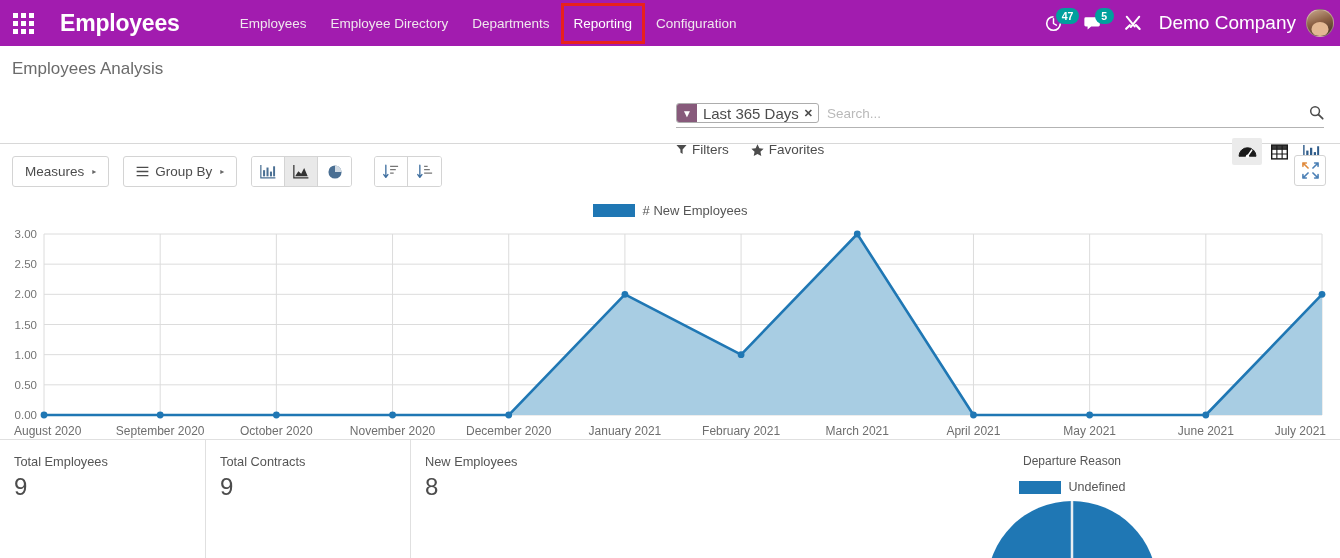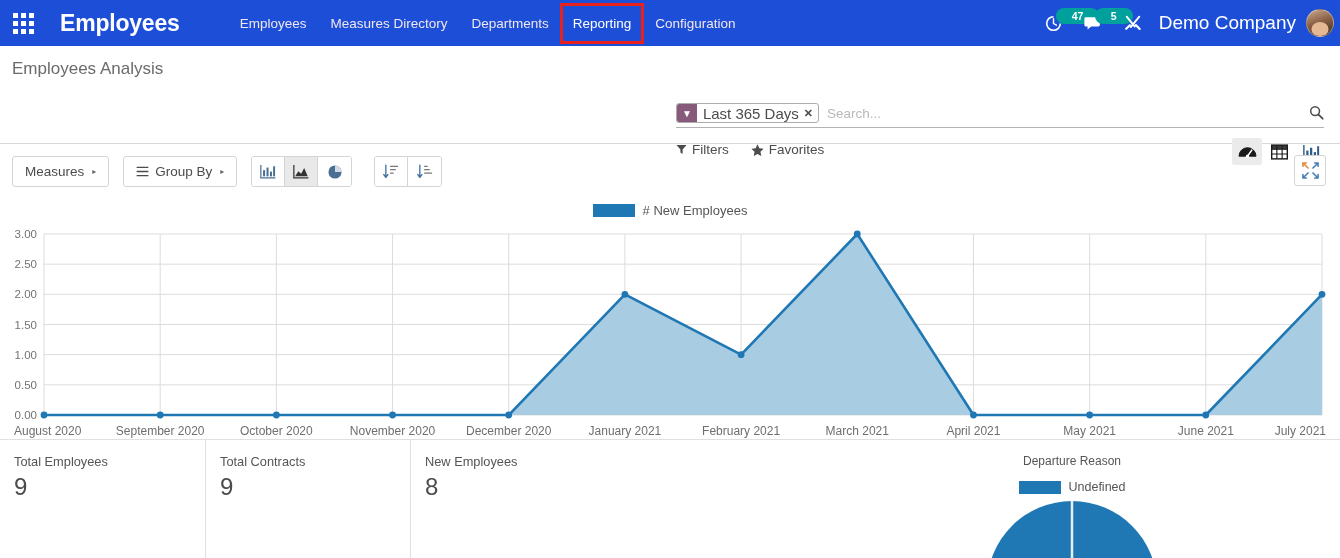--- a/index.html
+++ b/index.html
@@ -5,21 +5,21 @@
   * { box-sizing: border-box; margin: 0; padding: 0; }
   html, body {
     width: 1340px; height: 558px;
     font-family: "Liberation Sans", sans-serif;
     background: #ffffff; overflow: hidden;
     -webkit-font-smoothing: antialiased;
   }
 
   
   .navbar {
-    height: 46px; background: #1d4ed8;
+    height: 46px; background: #a21caf;
     display: flex; align-items: center; color: #fff;
     position: relative;
   }
   .apps-grid {
     width: 46px; height: 46px; display: flex;
     align-items: center; justify-content: center; cursor: pointer;
   }
   .apps-grid .g {
     display: grid; grid-template-columns: repeat(3, 5px);
     grid-template-rows: repeat(3, 5px); gap: 3px;
@@ -41,21 +41,21 @@
   .nav-right {
     position: absolute; right: 0; top: 0; height: 46px;
     display: flex; align-items: center; gap: 0px; padding-right: 6px;
   }
   .nav-icon {
     position: relative; padding: 0 11px; height: 46px;
     display: flex; align-items: center; cursor: pointer;
   }
   .badge {
     background: #00A09D; color: #fff; font-size: 10.5px;
-    font-weight: bold; border-radius: 9px; padding: 1px 16px;
+    font-weight: bold; border-radius: 9px; padding: 1px 6px;
     position: absolute; top: 8px; left: 22px; line-height: 14px;
     min-width: 19px; text-align: center;
   }
   .company-name { font-size: 19px; padding: 0 10px 0 6px; cursor: pointer; white-space: nowrap;}
   .avatar {
     width: 28px; height: 28px; border-radius: 50%;
     background: linear-gradient(160deg,#caa98e 0%, #8d6246 45%, #3b2a20 100%);
     border: 1px solid rgba(255,255,255,.35); cursor: pointer;
     overflow: hidden; position: relative; flex: 0 0 auto;
   }
@@ -199,21 +199,21 @@
         <i></i>
         <i></i>
         <i></i>
         <i></i>
         <i></i>
     </span>
   </div>
   <div class="brand">Employees</div>
   <nav class="navlinks">
     <a>Employees</a>
-    <a>Measures Directory</a>
+    <a>Employee Directory</a>
     <a>Departments</a>
     <a class="highlight">Reporting</a>
     <a>Configuration</a>
   </nav>
   <div class="nav-right">
     <div class="nav-icon">
       <svg width="17" height="17" viewBox="0 0 20 20">
         <path d="M10 2 A8 8 0 1 0 18 10" fill="none" stroke="#fff" stroke-width="1.9"></path>
         <path d="M10 10 L10 4.5 M10 10 L13.4 12" stroke="#fff" stroke-width="1.7" fill="none" stroke-linecap="round"></path>
       </svg>

